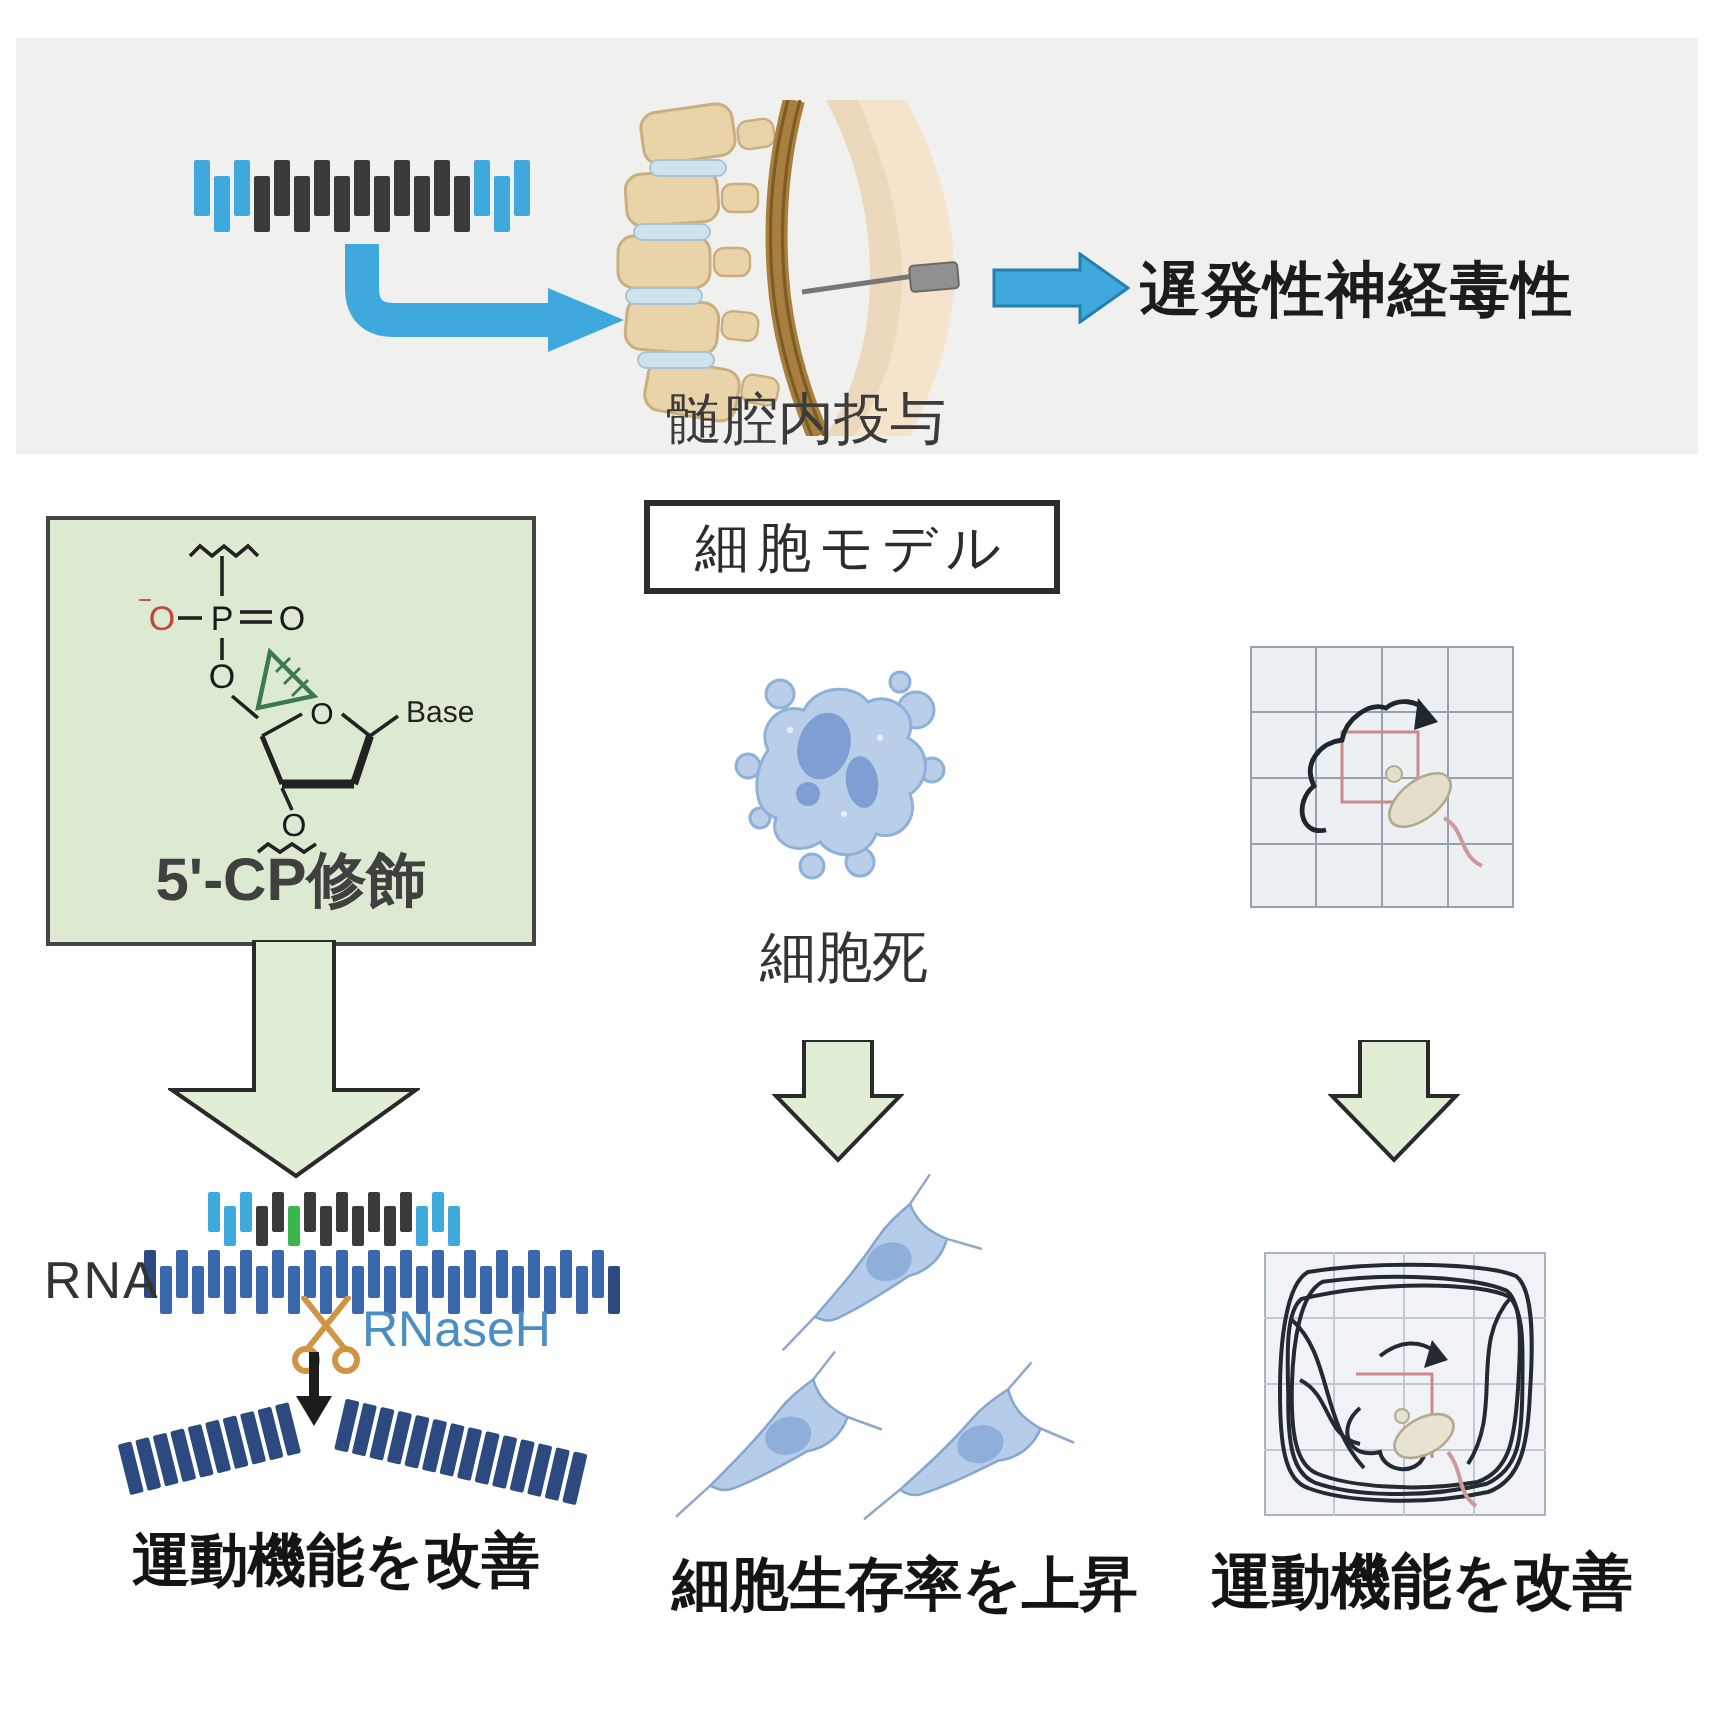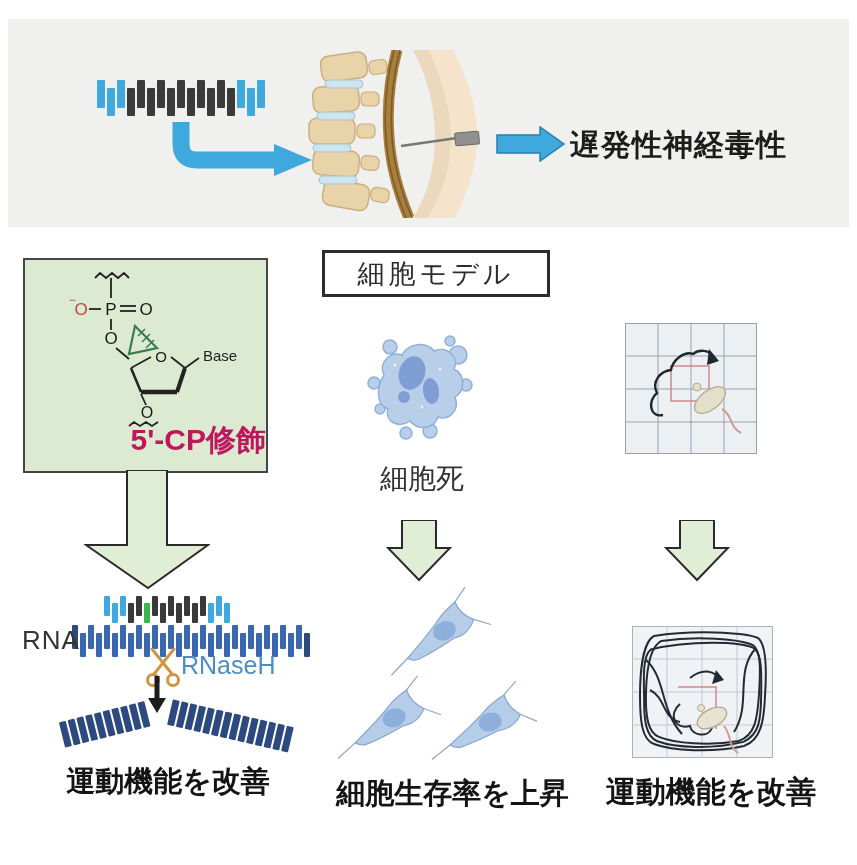--- a/index.html
+++ b/index.html
@@ -7,22 +7,22 @@
           font-family:"Liberation Sans","DejaVu Sans",sans-serif;color:#2e2e2e;}
   .abs{position:absolute;}
   .gray-band{left:8px;top:19px;width:841px;height:208px;background:#f0f0ee;}
   .title{left:30px;top:28px;font-size:28px;color:#3b3b3b;letter-spacing:2px;}
   .inj-label{left:318px;top:191px;width:170px;text-align:center;font-size:28px;color:#3b3b3b;}
   .tox-label{left:570px;top:125px;font-size:30px;font-weight:bold;color:#1c1c1c;letter-spacing:1px;}
   .bars{display:flex;gap:2px;align-items:flex-start;}
   .bars .bar{width:var(--bw,8px);height:var(--bh,28px);border-radius:1px;flex:none;}
   .bars.zip .bar:nth-child(even){transform:translateY(var(--zo,8px));}
   .green-box{left:23px;top:258px;width:245px;height:215px;background:#dcead2;border:2px solid #454545;box-sizing:border-box;}
-  .green-box .mod-label{position:absolute;left:0;bottom:10px;width:100%;text-align:right;
-                        font-size:30px;font-weight:bold;color:#be185d;}
+  .green-box .mod-label{position:absolute;left:0;bottom:10px;width:100%;text-align:center;
+                        font-size:30px;font-weight:bold;color:#404040;}
   .model-box{background:#fff;border:3px solid #2d2d2d;box-sizing:border-box;display:flex;align-items:center;
              justify-content:center;font-size:27px;letter-spacing:4px;color:#2c2c2c;}
   .state-label{text-align:center;font-size:28px;color:#333;}
   .bold-label{font-weight:bold;color:#141414;text-align:center;font-size:29px;line-height:39px;}
   .rna-text{left:22px;top:625px;font-size:26px;color:#333;letter-spacing:1px;}
   .rnaseh-text{left:181px;top:651px;font-size:25px;color:#4b8ec6;}
   .frag{transform-origin:left center;}
 </style>
 </head>
 <body>
@@ -82,20 +82,21 @@
       <path d="M 92 0 C 84 30 82 60 84 88 C 86 118 94 144 104 168" fill="none" stroke="#a87f3e" stroke-width="11"></path>
       <path d="M 89 0 C 81 30 79 60 81 88 C 83 118 91 144 101 168" fill="none" stroke="#7d5c26" stroke-width="1.6"></path>
       <path d="M 95 0 C 87 30 85 60 87 88 C 89 118 97 144 107 168" fill="none" stroke="#7d5c26" stroke-width="1.6"></path>
     </g>
     <g>
       <line x1="96" y1="96" x2="152" y2="88" stroke="#777" stroke-width="2.5"></line>
       <rect x="150" y="82" width="24" height="13" rx="2" fill="#909090" stroke="#6a6a6a" stroke-width="1" transform="rotate(-5 162 88)"></rect>
     </g>
   </svg>
 
+  <div class="abs inj-label">髄腔内投与</div>
 
   <svg class="abs" style="left:496px;top:126px;" width="70" height="36" viewBox="0 0 70 36">
     <polygon points="1,9 44,9 44,1 68,18 44,35 44,27 1,27" fill="#3fa8dc" stroke="#2580ad" stroke-width="1.5"></polygon>
   </svg>
 
   <div class="abs tox-label">遅発性神経毒性</div>
 
   <div class="abs green-box">
     <svg width="241" height="165" viewBox="0 0 241 165" style="position:absolute;left:0;top:4px;">
       <path d="M 70 14 l 5 -5 l 6 5 l 6 -5 l 6 5 l 6 -5 l 5 5" fill="none" stroke="#222" stroke-width="1.8"></path>
@@ -126,21 +127,21 @@
       <text x="136" y="98" font-size="15" fill="#1a1a1a" text-anchor="middle">O</text>
       <line x1="160" y1="104" x2="174" y2="94" stroke="#222" stroke-width="1.8"></line>
       <text x="178" y="97" font-size="15" fill="#222">Base</text>
       <line x1="116" y1="130" x2="121" y2="141" stroke="#222" stroke-width="1.8"></line>
       <text x="122" y="154" font-size="16" fill="#1a1a1a" text-anchor="middle">O</text>
       <path d="M 104 162 l 5 -4 l 6 4 l 6 -4 l 6 4 l 6 -4" fill="none" stroke="#222" stroke-width="1.8"></path>
     </svg>
     <div class="mod-label">5'-CP修飾</div>
   </div>
 
-  <div class="abs model-box" style="left:322px;top:250px;width:228px;height:47px;align-items:center;">
+  <div class="abs model-box" style="left:322px;top:250px;width:208px;height:47px;align-items:center;">
     <span>細胞モデル</span>
   </div>
 
   <svg class="abs" style="left:362px;top:335px;" width="115" height="110" viewBox="0 0 115 110">
     <g fill="#b9cfe9" stroke="#8fb0d8" stroke-width="1.5">
       <circle cx="28" cy="12" r="7"></circle>
         <circle cx="96" cy="20" r="9"></circle>
         <circle cx="88" cy="6" r="5"></circle>
       <circle cx="104" cy="50" r="6"></circle>
         <circle cx="12" cy="48" r="6"></circle>

